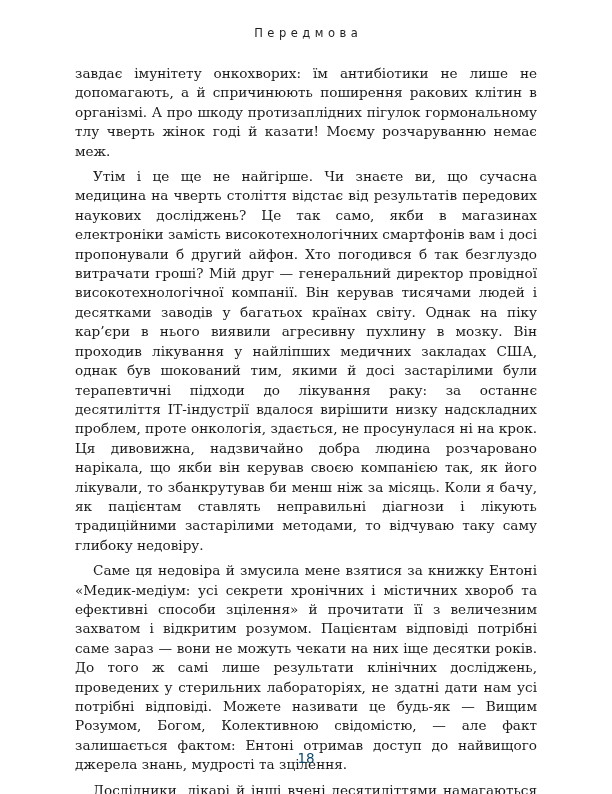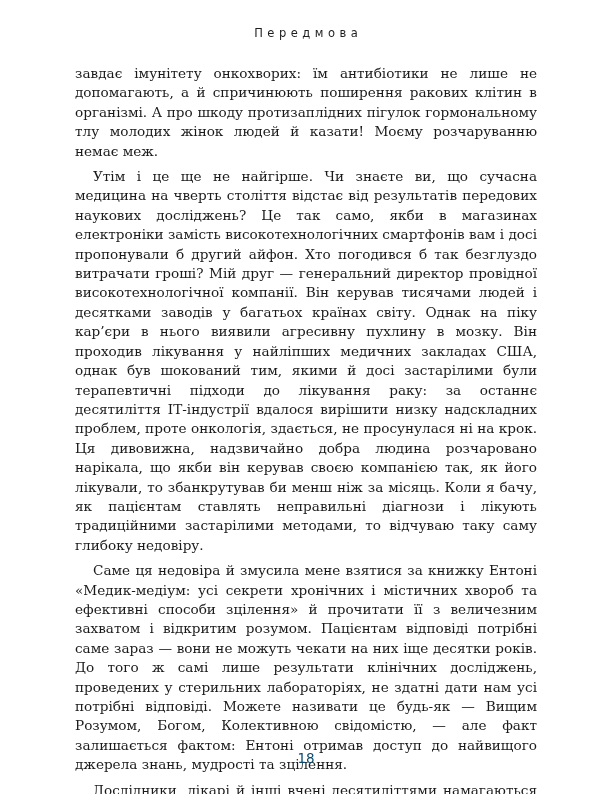--- a/index.html
+++ b/index.html
@@ -62,21 +62,21 @@
   }
 </style>
 </head>
 <body>
 
 <div class="page">
 
   <div class="running-head">Передмова</div>
 
   <div class="text-block">
-      <p>завдає імунітету онкохворих: їм антибіотики не лише не допомагають, а й спричинюють поширення ракових клітин в організмі. А про шкоду протизаплідних пігулок гормональному тлу молодих жінок людей й казати! Моєму розчаруванню немає меж.</p>
+      <p>завдає імунітету онкохворих: їм антибіотики не лише не допомагають, а й спричинюють поширення ракових клітин в організмі. А про шкоду протизаплідних пігулок гормональному тлу чверть жінок годі й казати! Моєму розчаруванню немає меж.</p>
       <p class="indent">Утім і це ще не найгірше. Чи знаєте ви, що сучасна медицина на чверть століття відстає від результатів передових наукових досліджень? Це так само, якби в магазинах електроніки замість високотехнологічних смартфонів вам і досі пропонували б другий айфон. Хто погодився б так безглуздо витрачати гроші? Мій друг — генеральний директор провідної високотехнологічної компанії. Він керував тисячами людей і десятками заводів у багатьох країнах світу. Однак на піку кар’єри в нього виявили агресивну пухлину в мозку. Він проходив лікування у найліпших медичних закладах США, однак був шокований тим, якими й досі застарілими були терапевтичні підходи до лікування раку: за останнє десятиліття ІТ-індустрії вдалося вирішити низку надскладних проблем, проте онкологія, здається, не просунулася ні на крок. Ця дивовижна, надзвичайно добра людина розчаровано нарікала, що якби він керував своєю компанією так, як його лікували, то збанкрутував би менш ніж за місяць. Коли я бачу, як пацієнтам ставлять неправильні діагнози і лікують традиційними застарілими методами, то відчуваю таку саму глибоку недовіру.</p>
       <p class="indent">Саме ця недовіра й змусила мене взятися за книжку Ентоні «Медик-медіум: усі секрети хронічних і містичних хвороб та ефективні способи зцілення» й прочитати її з величезним захватом і відкритим розумом. Пацієнтам відповіді потрібні саме зараз — вони не можуть чекати на них іще десятки років. До того ж самі лише результати клінічних досліджень, проведених у стерильних лабораторіях, не здатні дати нам усі потрібні відповіді. Можете називати це будь-як — Вищим Розумом, Богом, Колективною свідомістю, — але факт залишається фактом: Ентоні отримав доступ до найвищого джерела знань, мудрості та зцілення.</p>
       <p class="indent">Дослідники, лікарі й інші вчені десятиліттями намагаються встановити зв’язок між вірусами й механізмами захворювань. Упродовж багатьох років я повсякчас читаю про те, що віруси причетні до роз-</p>
     </div>
 
   <div class="page-number">18</div>
 
 </div>
 
 </body></html>

